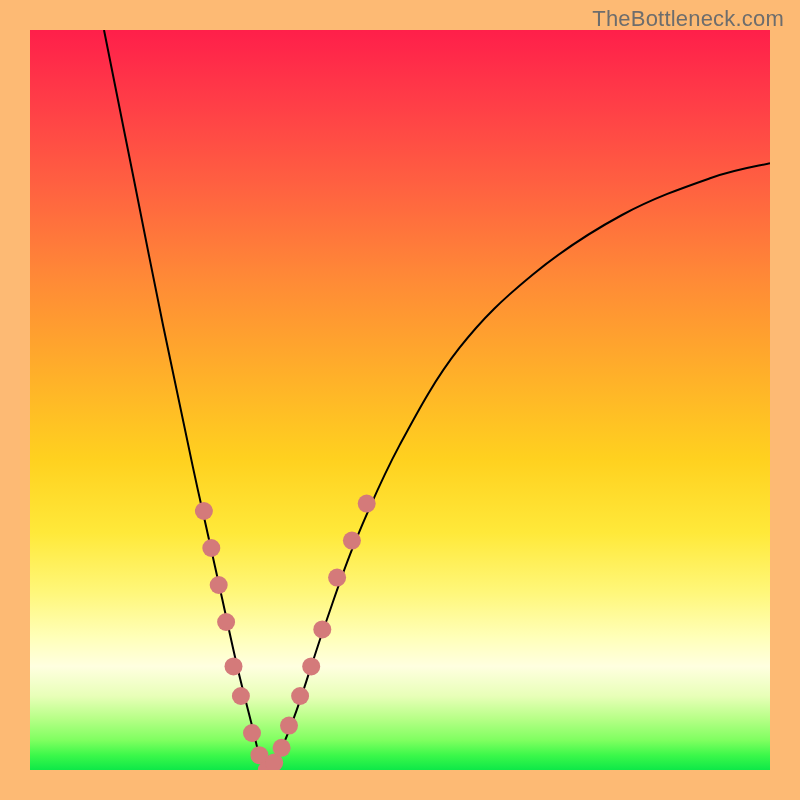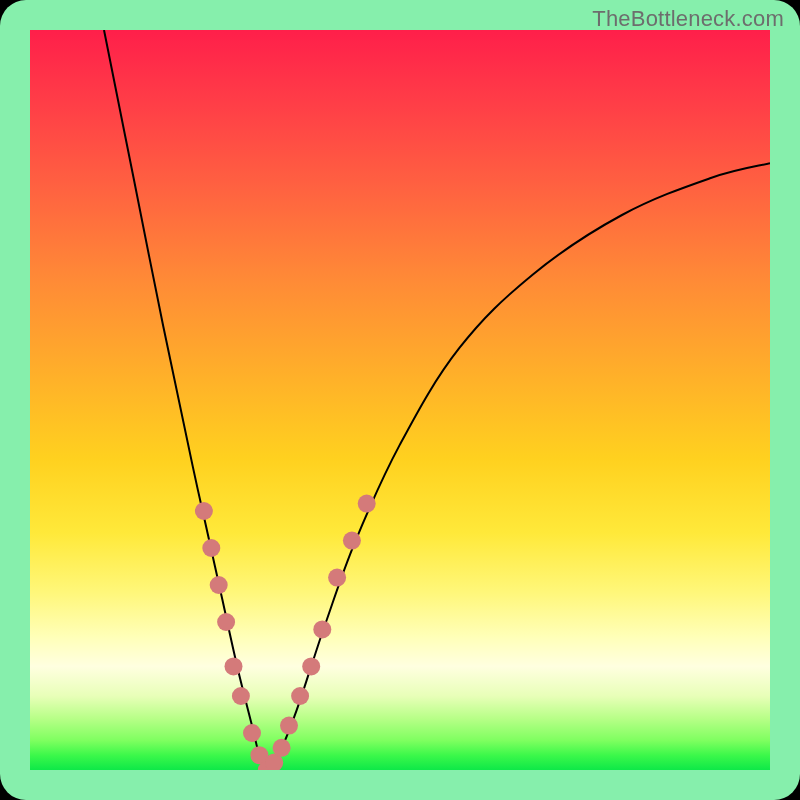--- a/index.html
+++ b/index.html
@@ -8,22 +8,21 @@
     width: 800px;
     height: 800px;
     background: #000;
     overflow: hidden;
     font-family: Arial, Helvetica, sans-serif;
   }
   .frame {
     position: relative;
     width: 800px;
     height: 800px;
-    background: #86efac;
-    border-radius: 26px;
+    background: #fdba74;
   }
   .plot-area {
     position: absolute;
     left: 30px;
     top: 30px;
     width: 740px;
     height: 740px;
     
     background: linear-gradient(
       to bottom,

